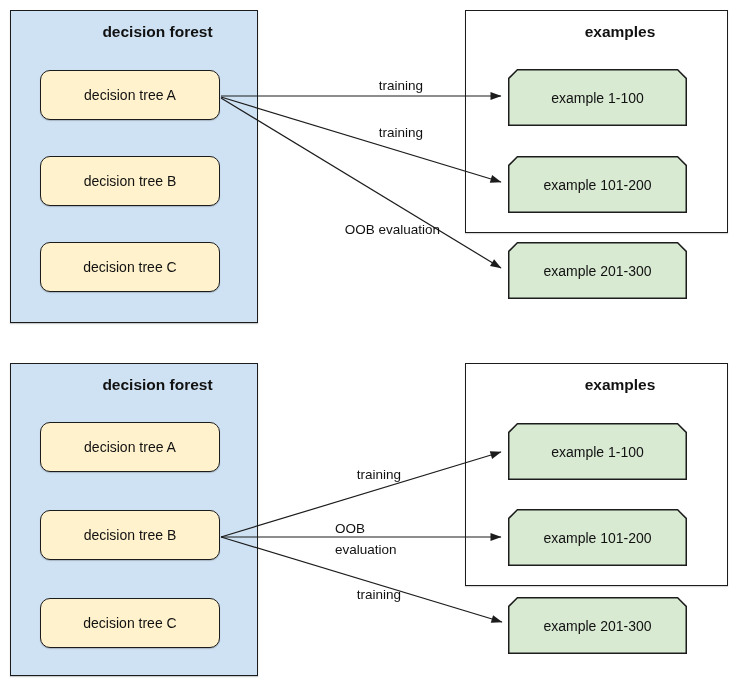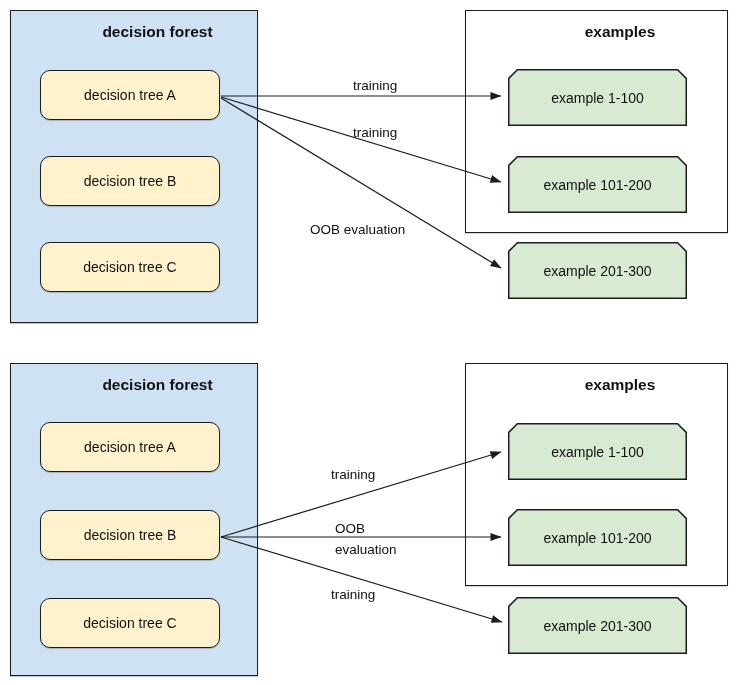--- a/index.html
+++ b/index.html
@@ -84,21 +84,21 @@
   }
   svg.arrows line{
     stroke:var(--arrow-color);
     stroke-width:1.2;
   }
   .arrow-label{
     position:absolute;
     font-size:13.5px;
     line-height:17px;
   }
-  .center{text-align:left;white-space:nowrap;}
+  .center{text-align:right;white-space:nowrap;}
   .wrap2{text-align:left;}
 </style>
 </head>
 <body>
 
 <div class="canvas">
 
   <section>
     <div class="forest-box" style="left:10px;top:10px;">
       <div class="box-title">decision forest</div>

